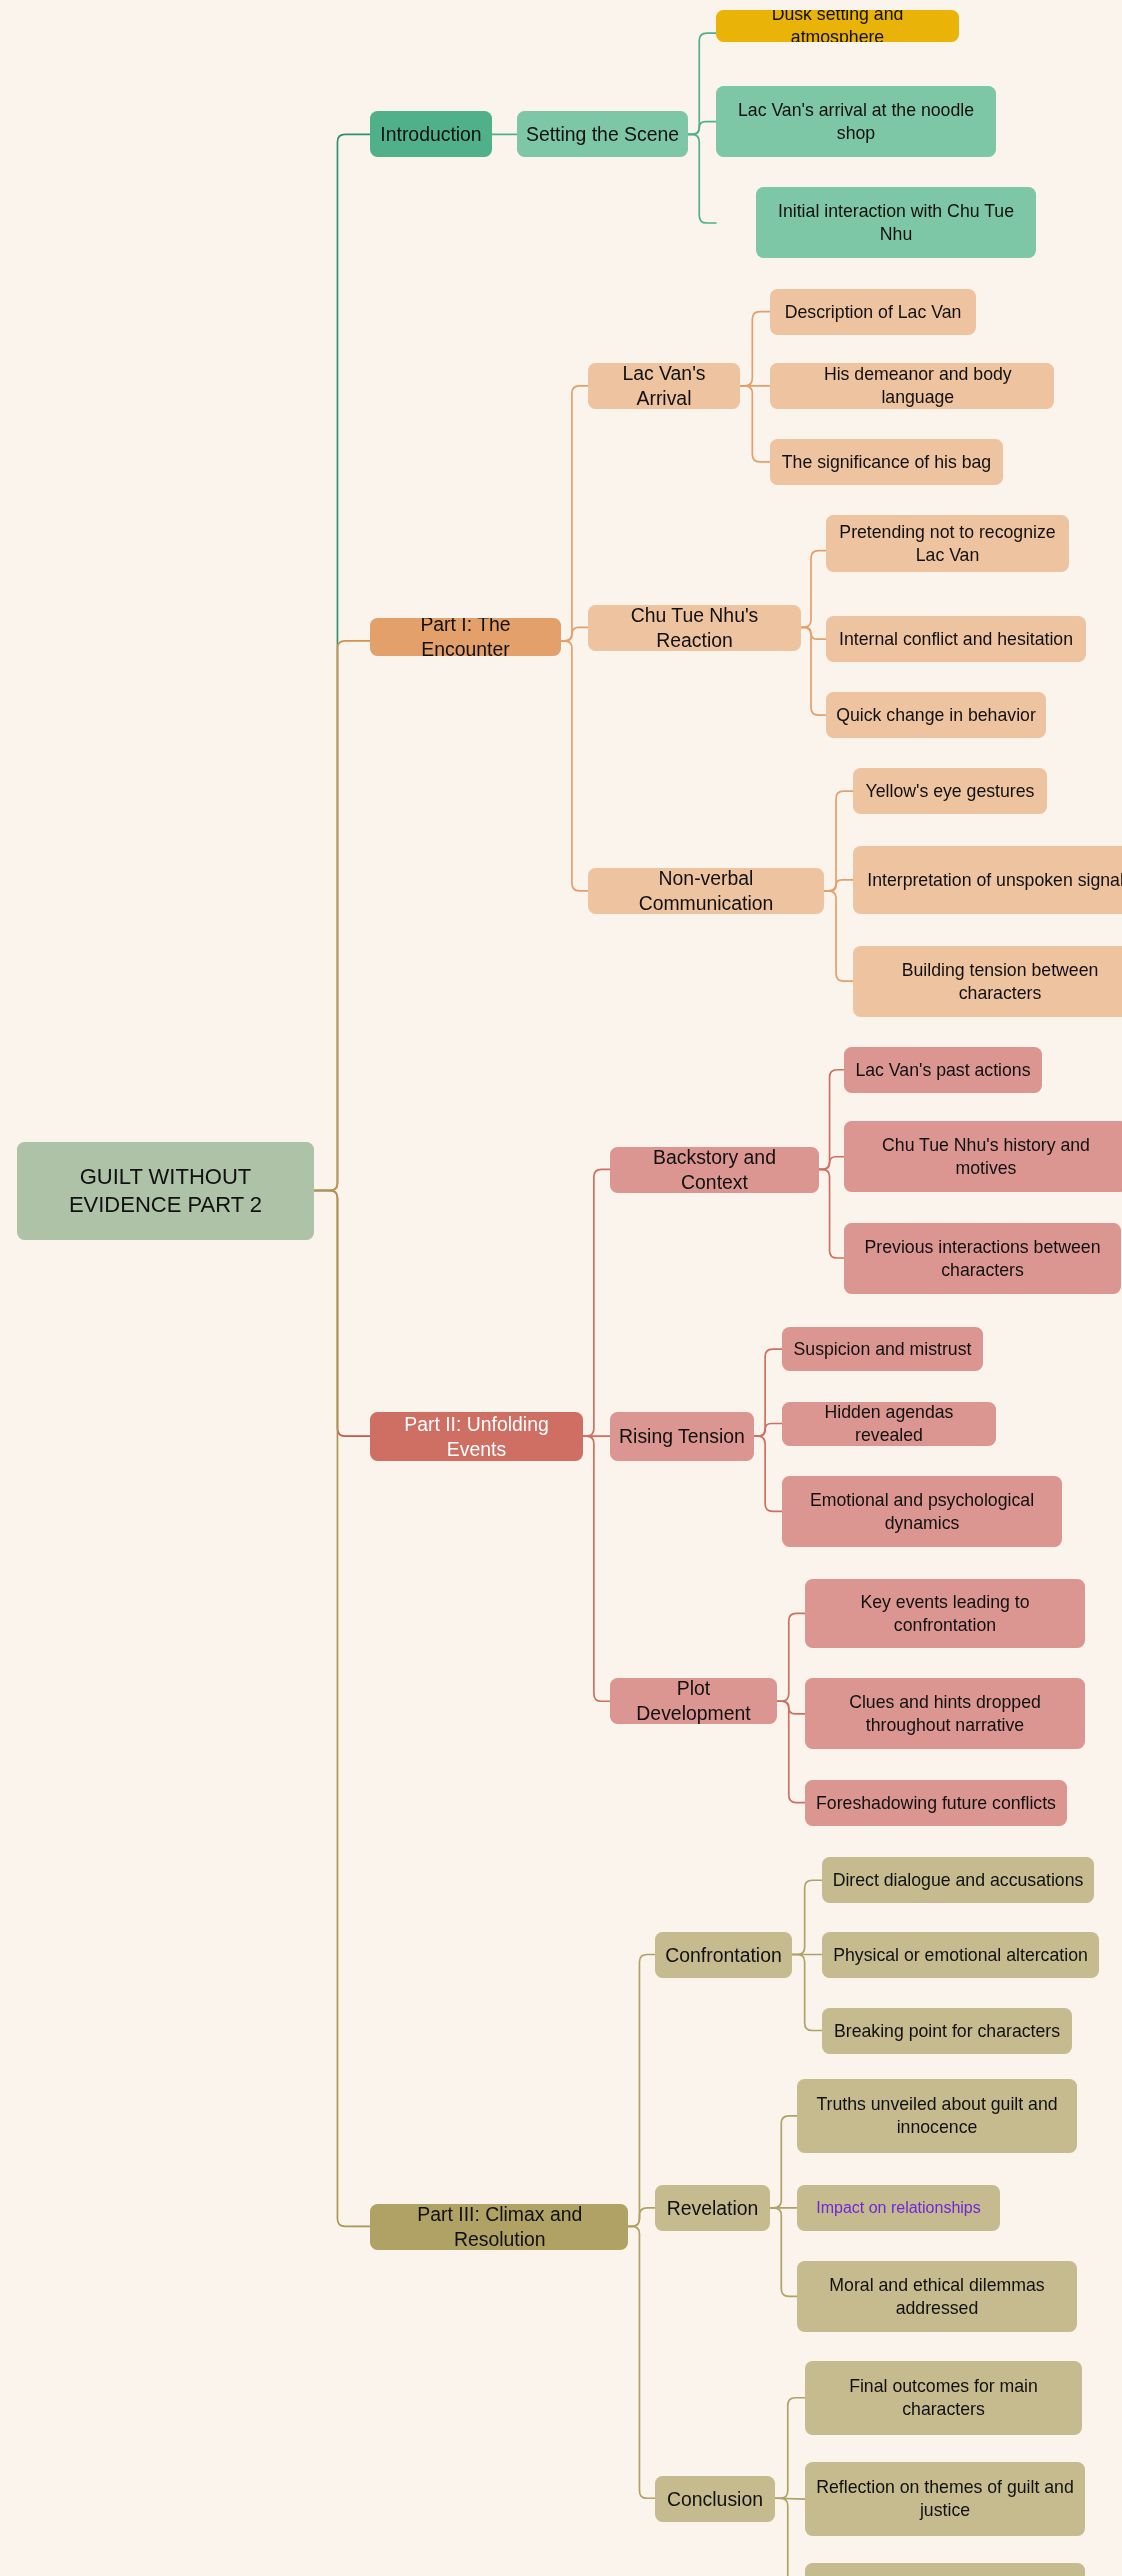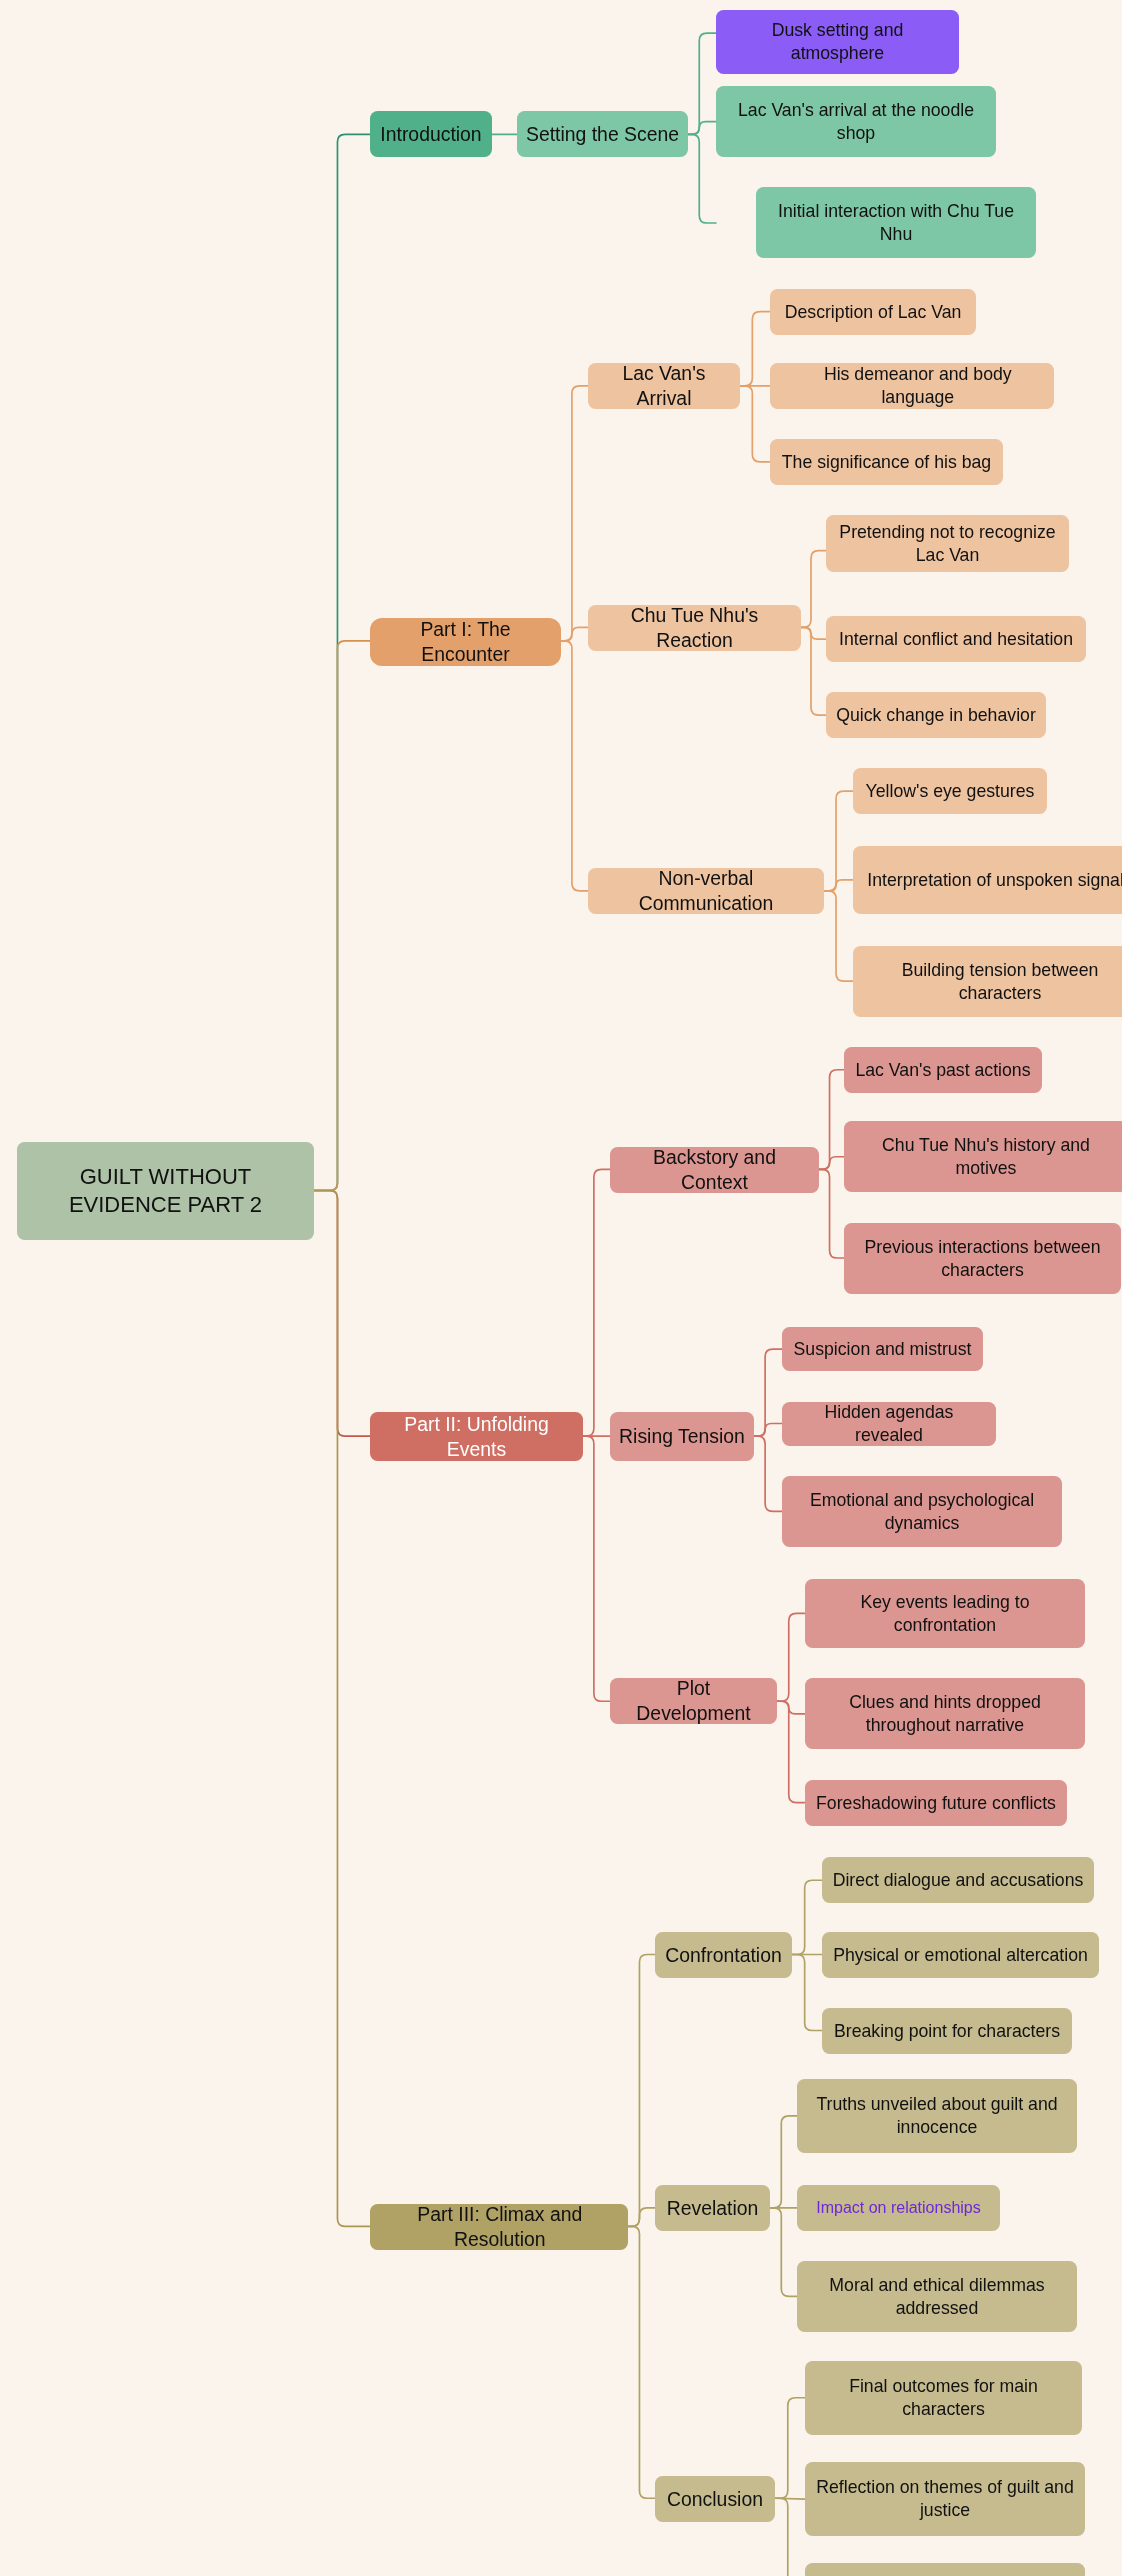--- a/index.html
+++ b/index.html
@@ -99,30 +99,30 @@
   <div id="nodes-layer">
       <div class="node" style="left: 17px; top: 1142px; width: 297px; height: 98px; background: rgb(173, 194, 166); color: rgb(17, 17, 17); font-size: 22px;">
         <span class="node-text">GUILT WITHOUT EVIDENCE PART 2</span>
       </div>
       <div class="node" style="left: 370px; top: 111px; width: 122px; height: 46px; background: rgb(79, 176, 138); color: rgb(17, 17, 17); font-size: 19.4px;">
         <span class="node-text">Introduction</span>
       </div>
       <div class="node" style="left: 517px; top: 111px; width: 171px; height: 46px; background: rgb(126, 199, 166); color: rgb(17, 17, 17); font-size: 19.4px;">
         <span class="node-text">Setting the Scene</span>
       </div>
-      <div class="node" style="left: 716px; top: 10px; width: 243px; height: 64px; background: #8b5cf6; color: rgb(17, 17, 17); font-size: 17.7px;">
+      <div class="node" style="left: 716px; top: 10px; width: 243px; height: 32px; background: #eab308; color: rgb(17, 17, 17); font-size: 17.7px;">
         <span class="node-text">Dusk setting and atmosphere</span>
       </div>
       <div class="node" style="left: 716px; top: 86px; width: 280px; height: 71px; background: rgb(126, 199, 166); color: rgb(17, 17, 17); font-size: 17.7px;">
         <span class="node-text">Lac Van's arrival at the noodle shop</span>
       </div>
       <div class="node" style="left: 756px; top: 187px; width: 280px; height: 71px; background: rgb(126, 199, 166); color: rgb(17, 17, 17); font-size: 17.7px;">
         <span class="node-text">Initial interaction with Chu Tue Nhu</span>
       </div>
-      <div class="node" style="left: 370px; top: 618px; width: 191px; height: 48px; background: rgb(227, 160, 106); color: rgb(17, 17, 17); font-size: 19.4px; border-radius: 12px;">
+      <div class="node" style="left: 370px; top: 618px; width: 191px; height: 38px; background: rgb(227, 160, 106); color: rgb(17, 17, 17); font-size: 19.4px;">
         <span class="node-text">Part I: The Encounter</span>
       </div>
       <div class="node" style="left: 588px; top: 363px; width: 152px; height: 46px; background: rgb(238, 195, 160); color: rgb(17, 17, 17); font-size: 19.4px;">
         <span class="node-text">Lac Van's Arrival</span>
       </div>
       <div class="node" style="left: 770px; top: 289px; width: 206px; height: 46px; background: rgb(238, 195, 160); color: rgb(17, 17, 17); font-size: 17.7px;">
         <span class="node-text">Description of Lac Van</span>
       </div>
       <div class="node" style="left: 770px; top: 363px; width: 284px; height: 46px; background: rgb(238, 195, 160); color: rgb(17, 17, 17); font-size: 17.7px; padding-left: 20px;">
         <span class="node-text">His demeanor and body language</span>

